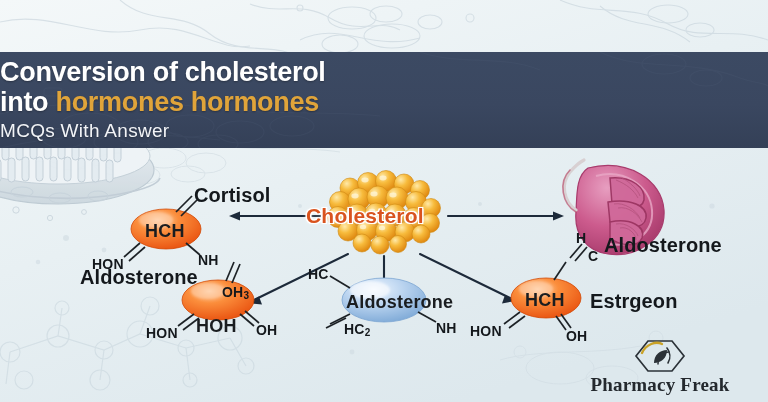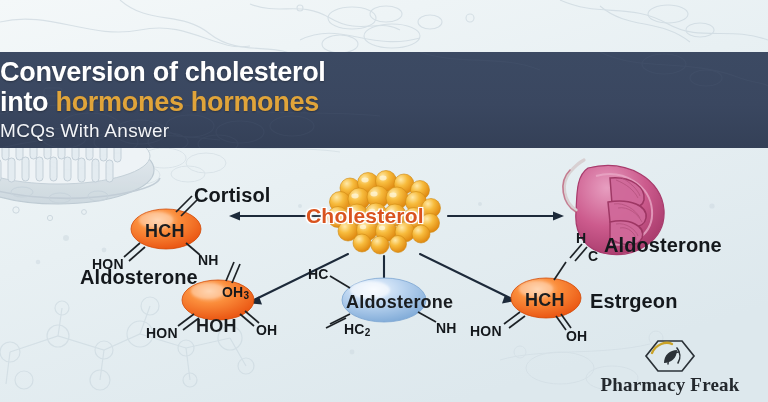--- a/index.html
+++ b/index.html
@@ -56,21 +56,21 @@
   .chol-text{
     position:absolute;font-size:21px;font-weight:bold;
     color:#d9531e;white-space:nowrap;letter-spacing:.2px;
     text-shadow:
       -1.3px -1.3px 0 #fff, 1.3px -1.3px 0 #fff,
       -1.3px  1.3px 0 #fff, 1.3px  1.3px 0 #fff,
        0 0 4px #fff;
   }
 
   
-  #logo{position:absolute;right:14px;bottom:6px;width:168px;height:62px;
+  #logo{position:absolute;right:24px;bottom:6px;width:168px;height:62px;
         display:flex;flex-direction:column;align-items:center;justify-content:flex-end;}
   #logo .hex{margin-bottom:1px;}
   #logo .brand{
     font-family:"Liberation Serif",serif;font-size:19px;font-weight:bold;
     color:#24292e;letter-spacing:.2px;white-space:nowrap;
   }
 </style>
 </head>
 <body>
 

